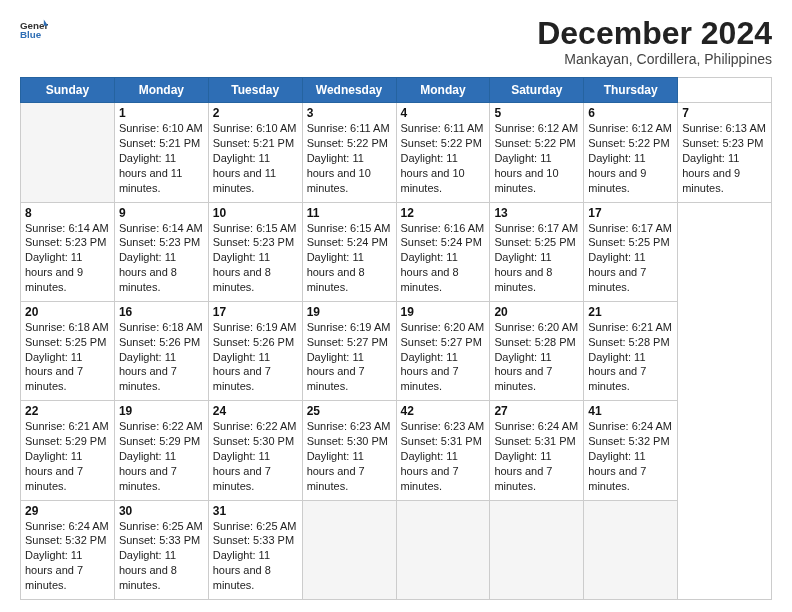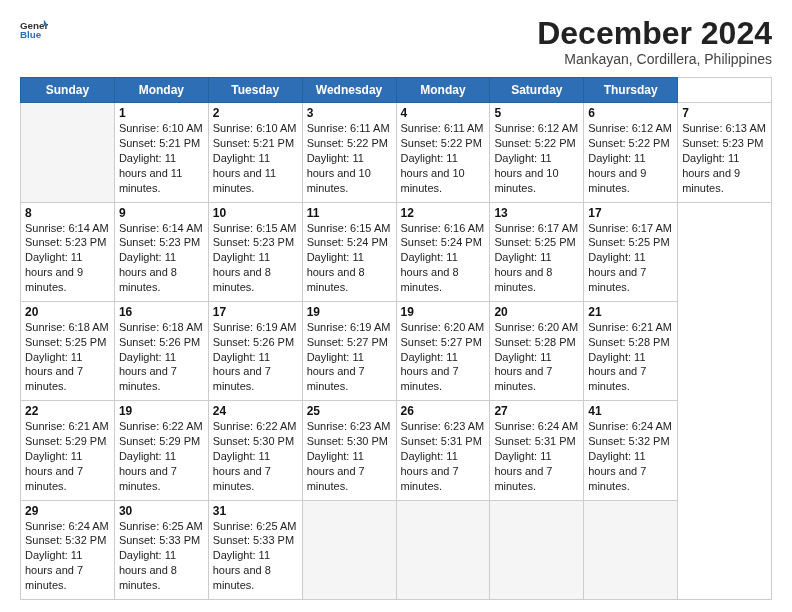--- a/index.html
+++ b/index.html
@@ -320,21 +320,21 @@
       </td>
           <td>
         <span class="day-num">25</span>
         <div class="cell-text">
           Sunrise: 6:23 AM<br>
           Sunset: 5:30 PM<br>
           Daylight: 11 hours and 7 minutes.
         </div>
       </td>
           <td>
-        <span class="day-num">26</span>
+        <span class="day-num">42</span>
         <div class="cell-text">
           Sunrise: 6:23 AM<br>
           Sunset: 5:31 PM<br>
           Daylight: 11 hours and 7 minutes.
         </div>
       </td>
           <td>
         <span class="day-num">27</span>
         <div class="cell-text">
           Sunrise: 6:24 AM<br>

